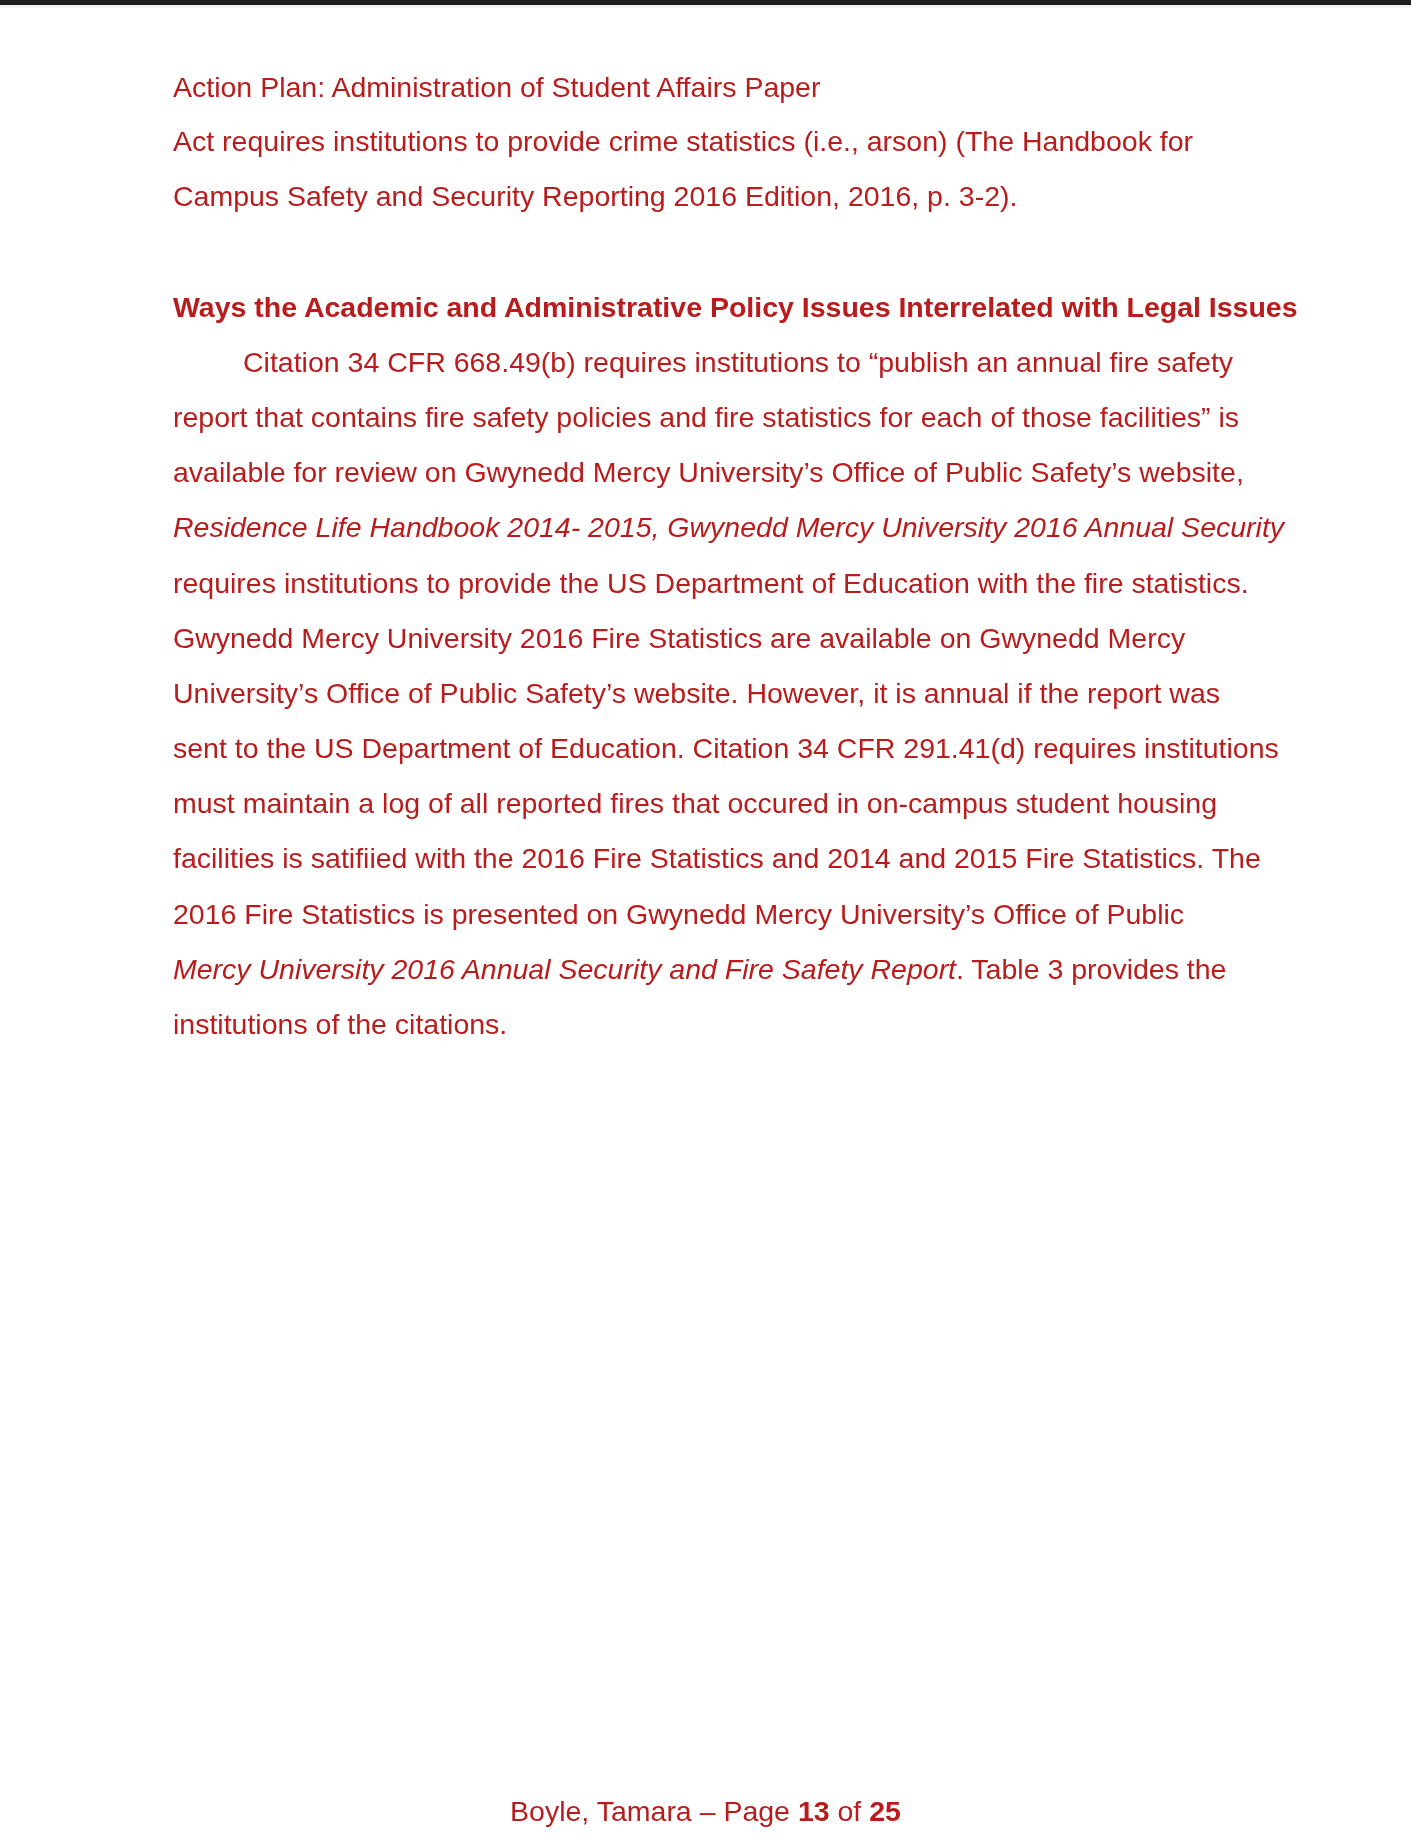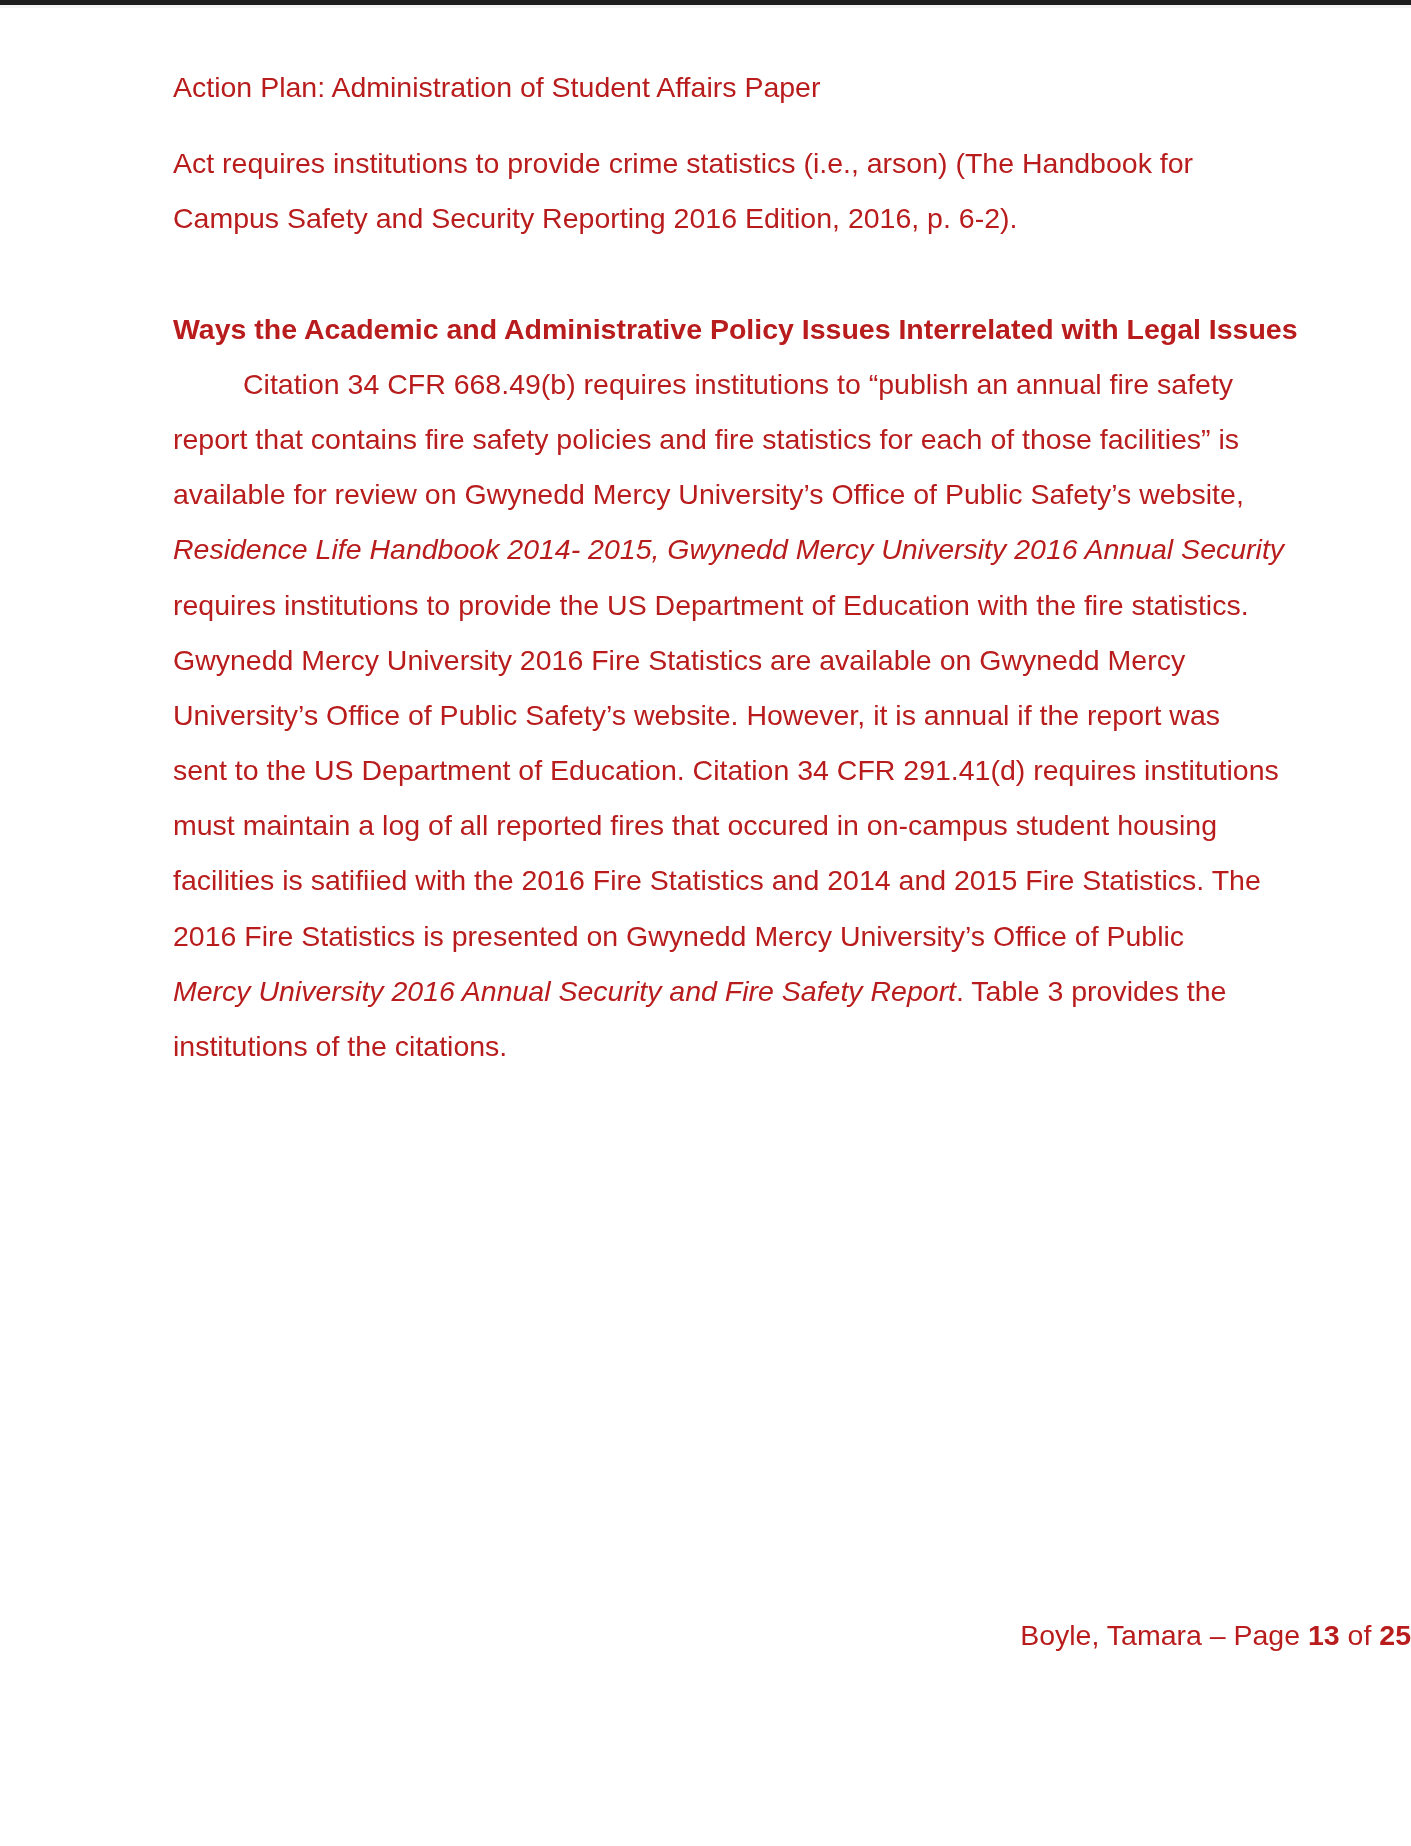--- a/index.html
+++ b/index.html
@@ -30,62 +30,62 @@
   .doc-header {
     position: absolute;
     top: 60px;
     left: 173px;
     height: 55px;
     line-height: 55px;
     white-space: nowrap;
   }
   .body-text {
     position: absolute;
-    top: 136px;
+    top: 114px;
     left: 173px;
     white-space: nowrap;
   }
   .line {
     height: 55.2px;
     line-height: 55.2px;
     white-space: nowrap;
   }
   .line.spacer { }
   .heading { font-weight: bold; }
   .indent { padding-left: 70px; }
   .it { font-style: italic; }
   .b { font-weight: bold; }
   .doc-footer {
     position: absolute;
-    top: 1608px;
+    top: 1784px;
     left: 0;
     width: 100%;
     height: 55px;
     line-height: 55px;
-    text-align: right;
+    text-align: center;
     white-space: nowrap;
   }
 </style>
 </head>
 <body>
 
 <div class="page">
   <div class="top-bar"></div>
   <div class="top-bar-shade"></div>
 
   <div class="doc-header">
     <span>Action Plan: Administration of Student Affairs Paper</span>
   </div>
 
   <div class="body-text">
     <div class="line">
       <span>Act requires institutions to provide crime statistics (i.e., arson) (The Handbook for</span>
     </div>
     <div class="line">
-      <span>Campus Safety and Security Reporting 2016 Edition, 2016, p. 6-2).</span>
+      <span>Campus Safety and Security Reporting 2016 Edition, 2016, p. 3-2).</span>
     </div>
 
     <div class="line spacer"></div>
 
     <div class="line heading">
       <span>Ways the Academic and Administrative Policy Issues Interrelated with Legal Issues</span>
     </div>
 
     <div class="line indent">
       <span>Citation 34 CFR 668.49(b) requires institutions to “publish an annual fire safety</span>

